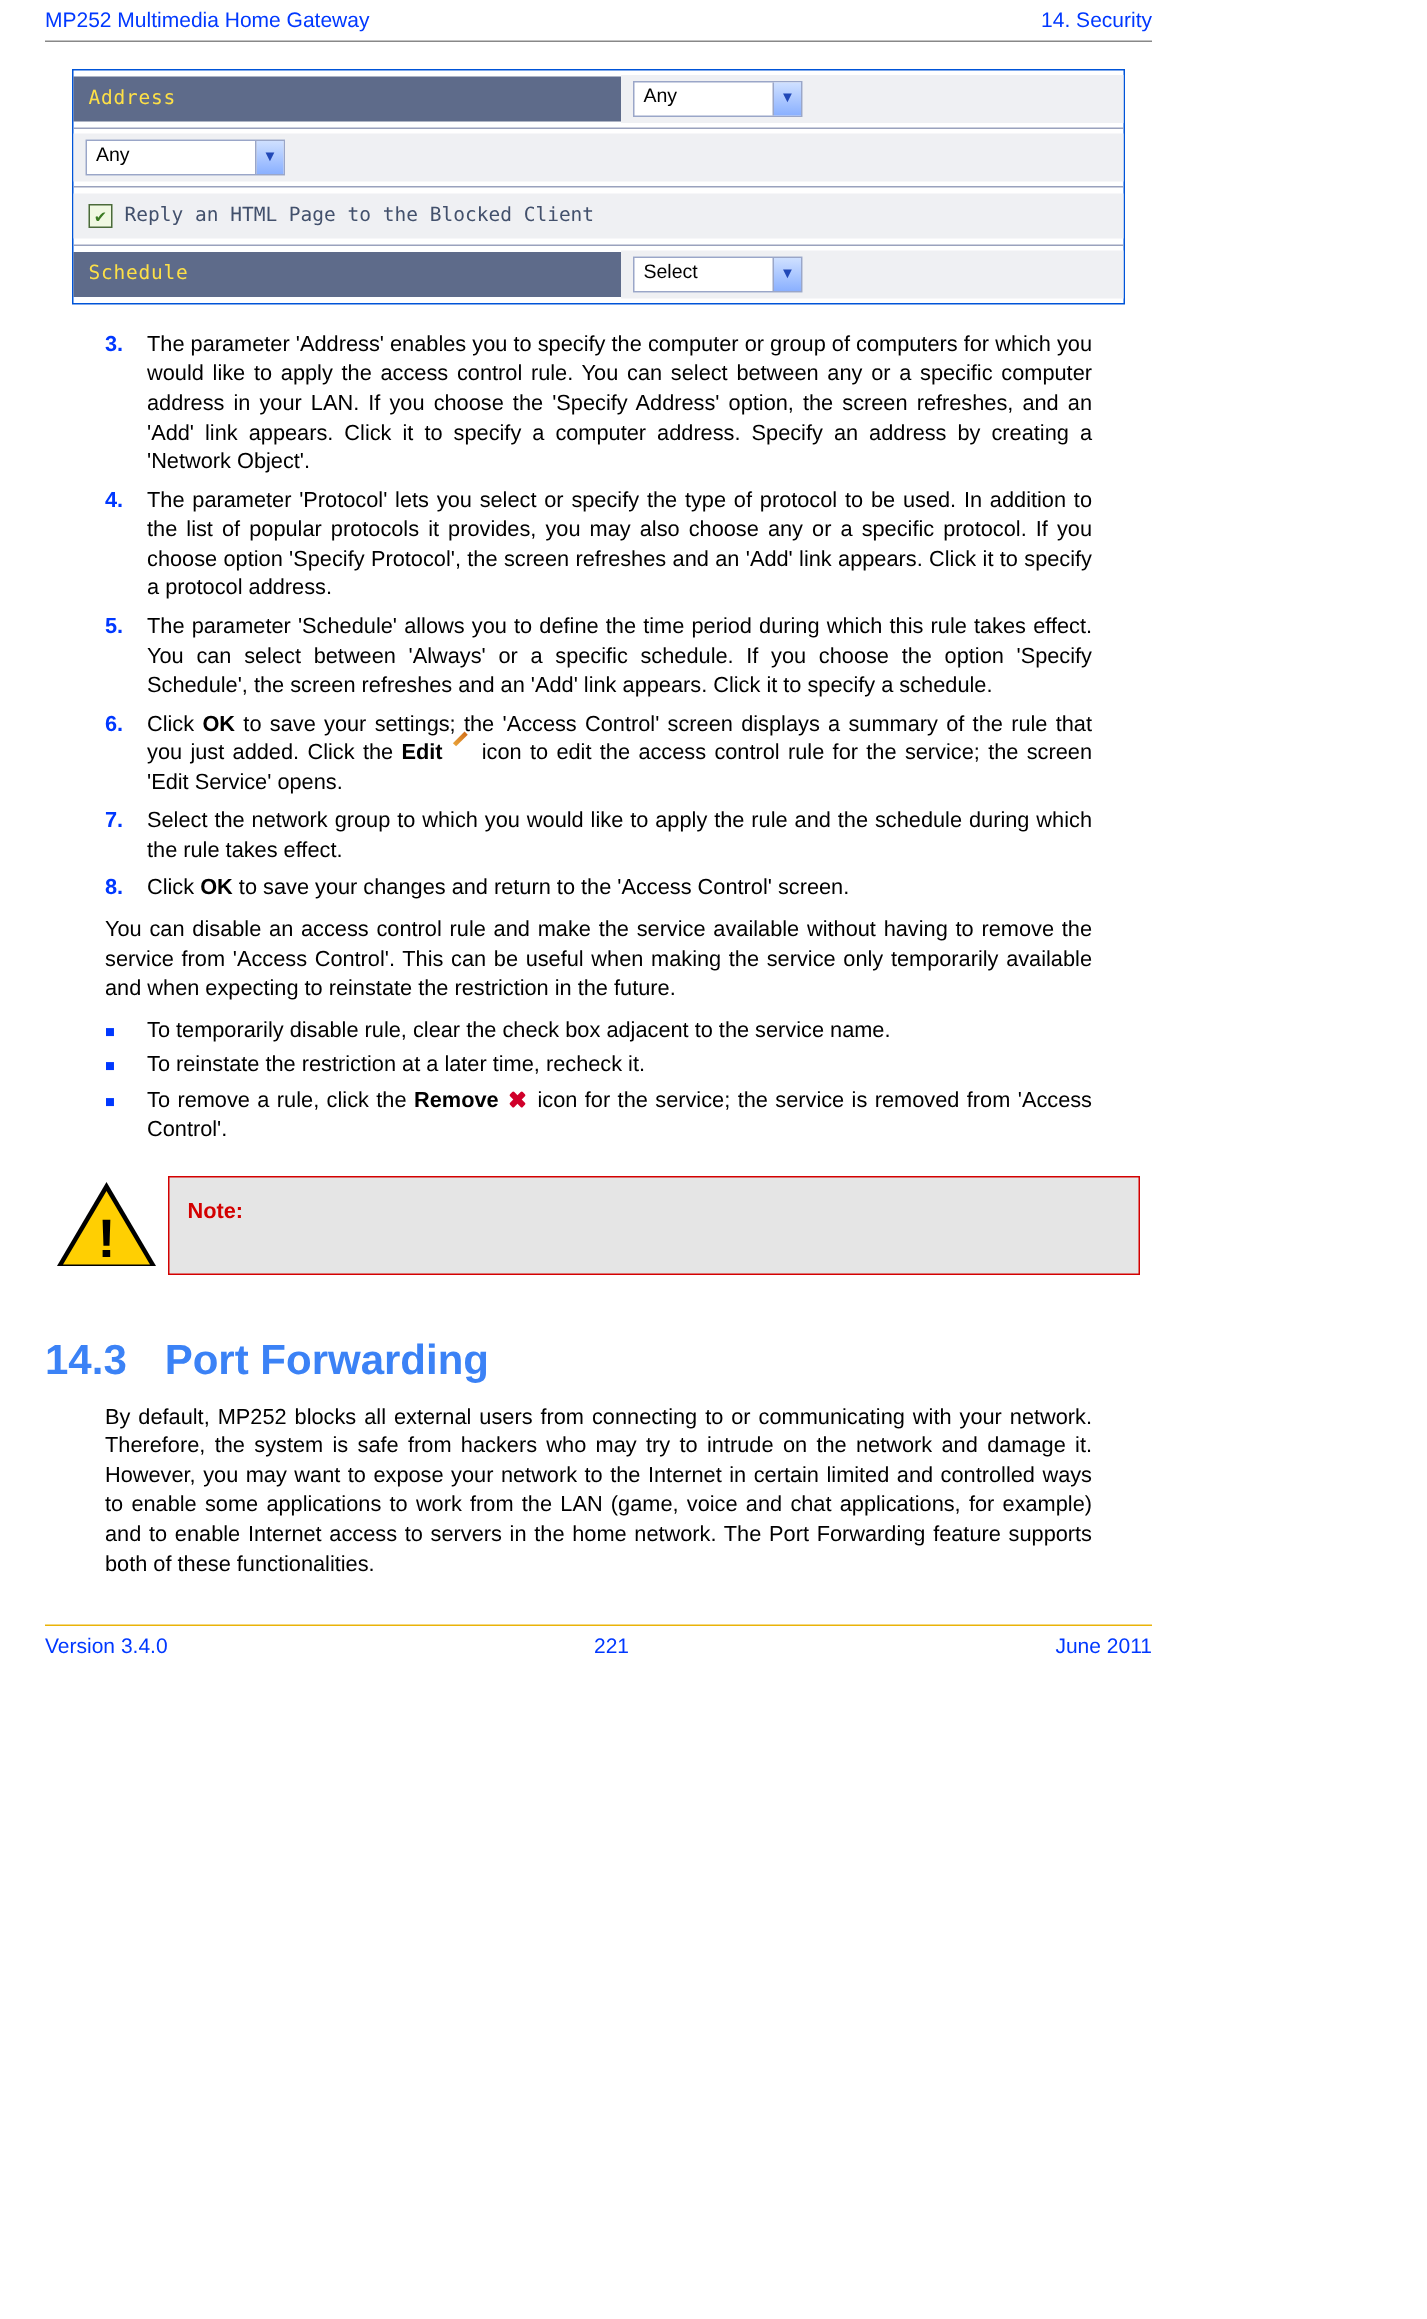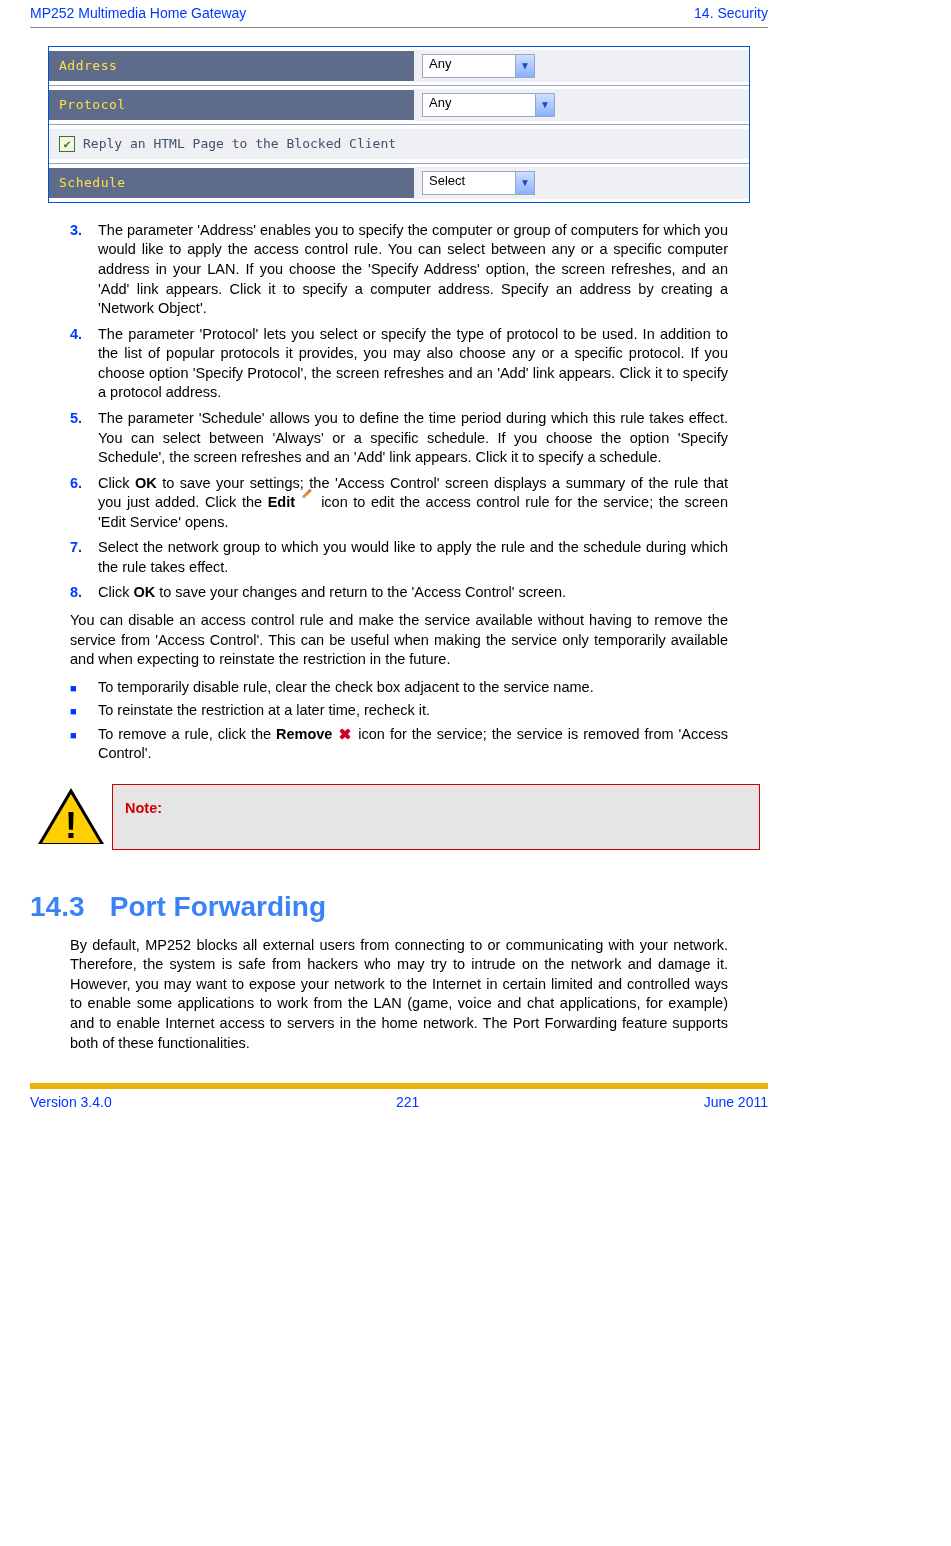--- a/index.html
+++ b/index.html
@@ -23,21 +23,21 @@
     font-size: 14px;
     border-bottom: 1px solid #888;
     padding-bottom: 4px;
     margin-bottom: 18px;
   }
   .ftr {
     display: flex;
     justify-content: space-between;
     color: #0038ff;
     font-size: 14px;
-    border-top: 6px solid #eab308;
+    border-top: 1px solid #eab308;
     padding-top: 4px;
     margin-top: 30px;
   }
 
   
   .form-wrap {
     width: 700px;
     margin: 0 auto 18px auto;
     border: 1px solid #0054d8;
   }
@@ -300,21 +300,20 @@
       <div class="cell-label">Address</div>
       <div class="cell-field">
         <span class="sel">
           <span class="sel-text">Any</span>
           <span class="sel-btn">▼</span>
         </span>
       </div>
     </div>
 
     <div class="grid-row">
-      <div class="cell-label">Protocol</div>
       <div class="cell-field">
         <span class="sel" style="min-width:130px">
           <span class="sel-text" style="min-width:100px">Any</span>
           <span class="sel-btn">▼</span>
         </span>
       </div>
     </div>
 
     <div class="grid-row">
       <div class="cell-full">

